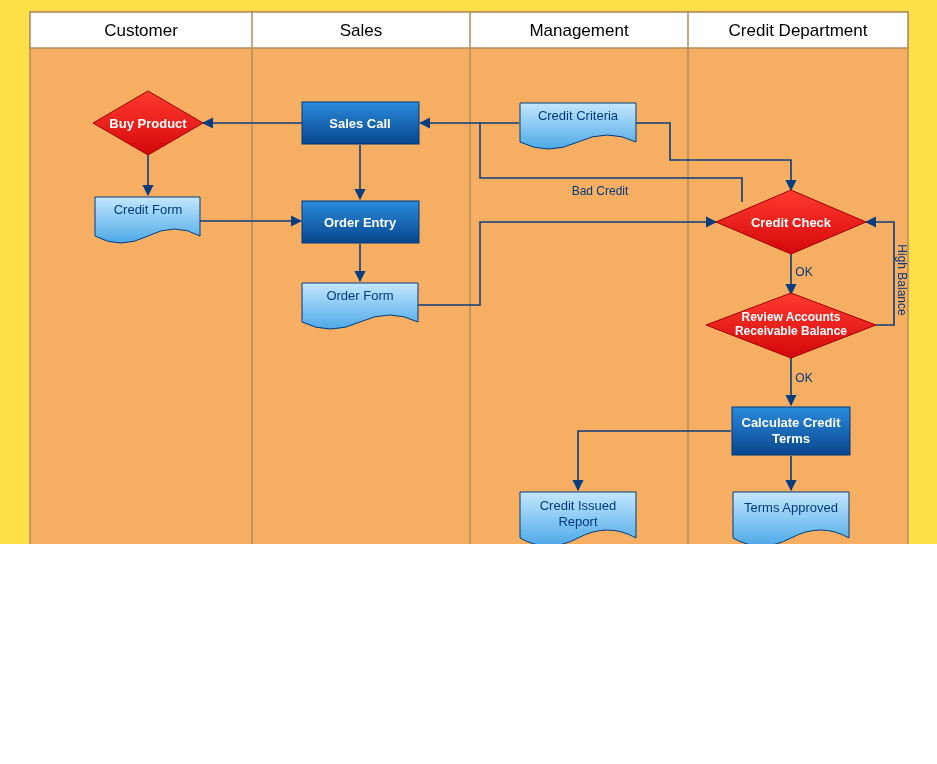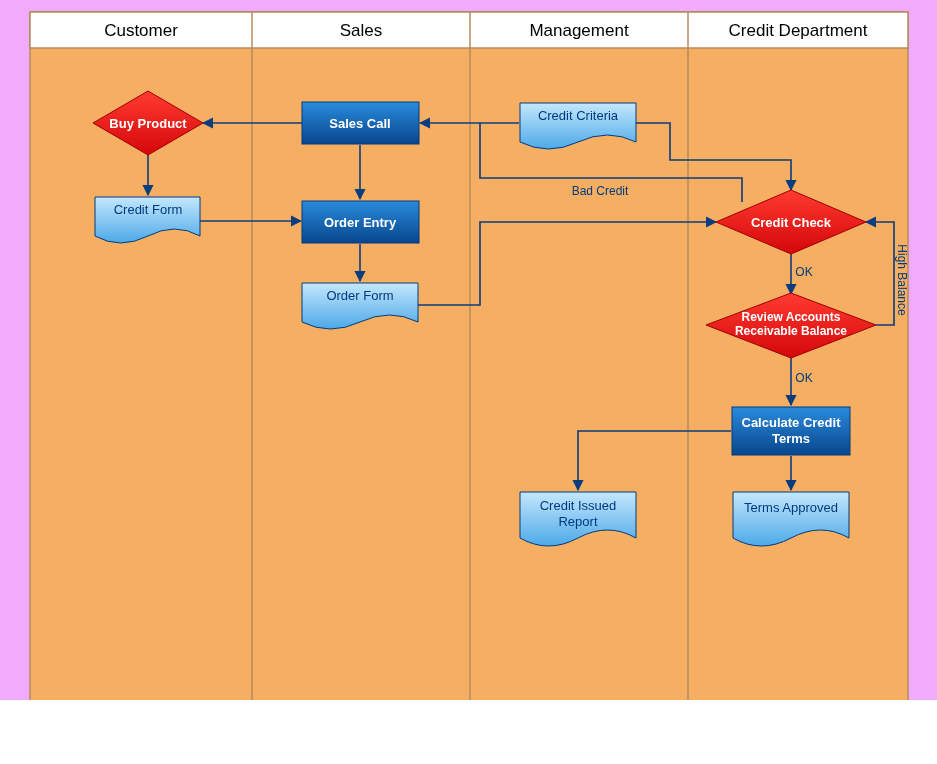--- a/index.html
+++ b/index.html
@@ -3,23 +3,23 @@
 <meta charset="utf-8">
 <style>
   body {
     margin: 0;
     padding: 0;
     font-family: Arial, sans-serif;
     background: #ffffff;
   }
   #wrapper {
     width: 937px;
-    height: 700px;
+    height: 544px;
     position: relative;
-    background: #f0abfc;
+    background: #fde047;
   }
   svg { display: block; }
   .lane-header {
     font-size: 17px;
     fill: #000;
     text-anchor: middle;
   }
   .shape-label {
     font-size: 13px;
     font-weight: bold;

